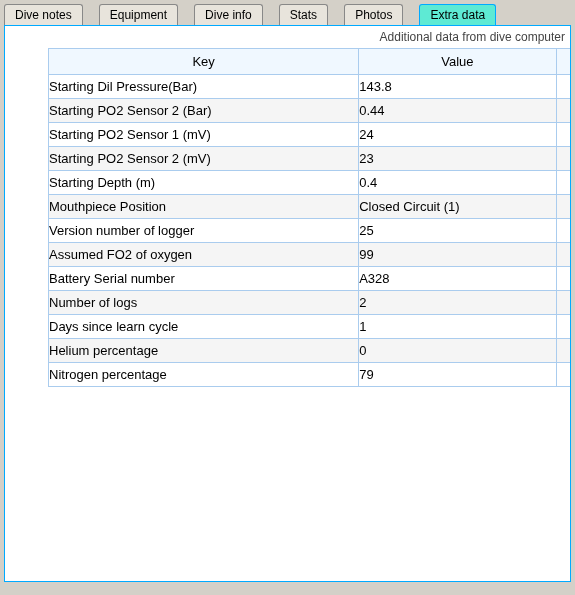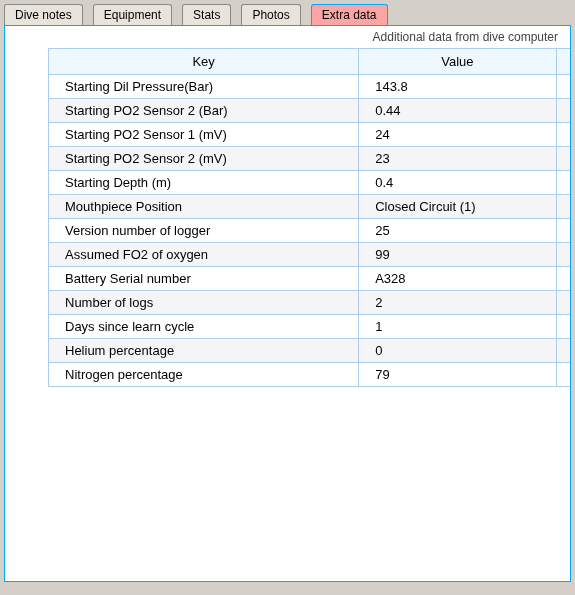--- a/index.html
+++ b/index.html
@@ -10,60 +10,60 @@
       width: 575px;
       height: 595px;
       overflow: hidden;
     }
 
     .tab-bar {
       display: flex;
       align-items: flex-end;
       background: #d4d0c8;
       padding: 4px 4px 0 4px;
-      gap: 10px;
+      gap: 16px;
     }
 
     .tab {
       padding: 3px 10px;
       background: #d4d0c8;
       border: 1px solid #888;
       border-bottom: none;
       cursor: pointer;
       font-size: 12px;
       color: #000;
       white-space: nowrap;
       border-radius: 3px 3px 0 0;
       position: relative;
       bottom: 0;
     }
 
     .tab.active {
-      background: #fca5a5;
+      background: #5eead4;
       border-color: #00aaff;
       font-weight: normal;
       z-index: 2;
     }
 
     .tab:not(.active) {
       background: #e8e4dc;
     }
 
     .content-area {
       background: #fff;
       border: 1px solid #00aaff;
       margin: 0 4px 4px 4px;
       padding: 0;
       height: calc(595px - 30px - 8px);
       overflow: hidden;
     }
 
     .subtitle {
       text-align: right;
-      padding: 4px 12px;
+      padding: 4px 5px;
       color: #444;
       font-size: 12px;
       background: #fff;
     }
 
     .table-container {
       overflow-y: auto;
       height: calc(100% - 28px);
     }
 
@@ -78,21 +78,21 @@
       background: #f0f8ff;
       border: 1px solid #aaccee;
       padding: 5px 8px;
       text-align: center;
       font-weight: normal;
       color: #000;
     }
 
     tbody tr td {
       border: 1px solid #aaccee;
-      padding: 4px 16px;
+      padding: 4px 0;
       color: #000;
     }
 
     tbody tr:nth-child(odd) {
       background: #fff;
     }
 
     tbody tr:nth-child(even) {
       background: #f5f5f5;
     }
@@ -109,20 +109,21 @@
       width: 10%;
     }
   </style>
 </head>
 <body>
 
 <div class="tab-bar">
 
 <div class="tab">Dive notes</div>
     <div class="tab">Equipment</div>
+    <div class="tab">Dive info</div>
     <div class="tab">Stats</div>
     <div class="tab">Photos</div>
     <div class="tab active">Extra data</div>
   </div>
 
 <div class="content-area">
   <div class="subtitle">Additional data from dive computer</div>
   <div class="table-container">
     <table>
       <thead>

